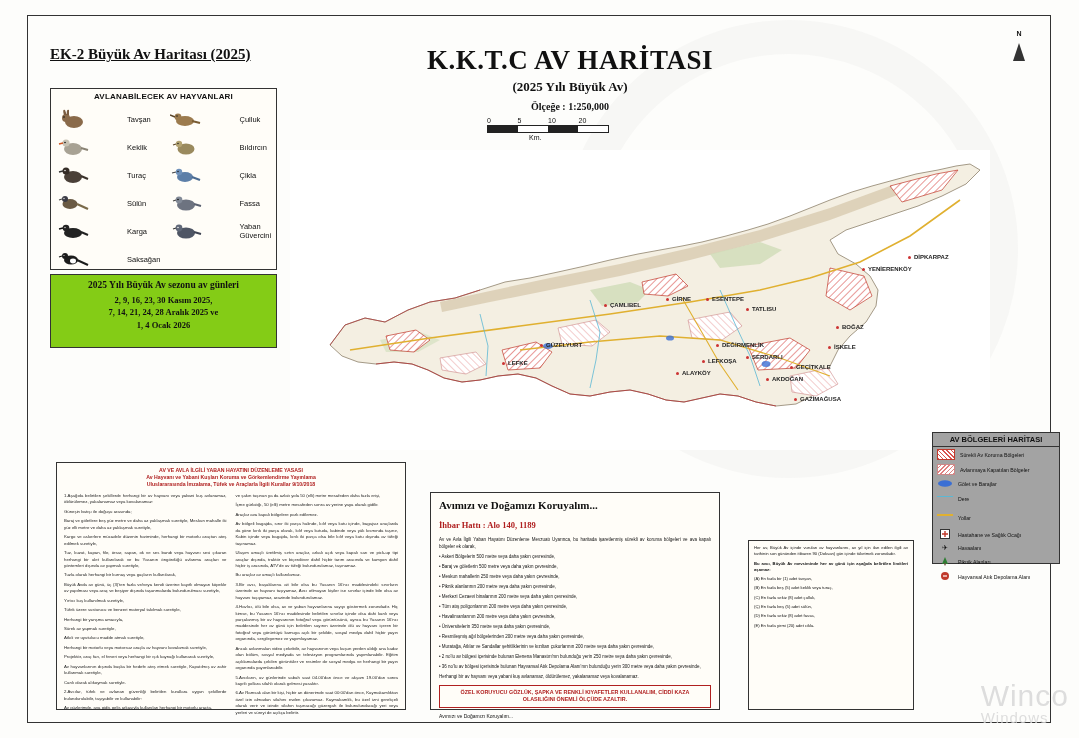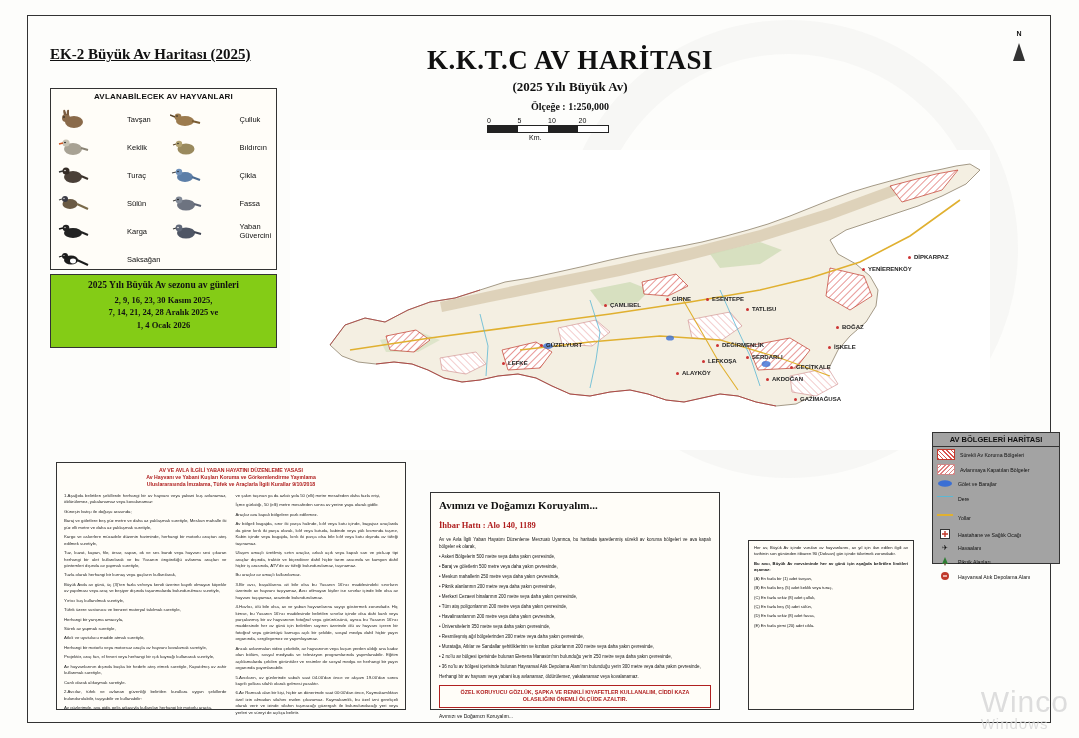--- a/index.html
+++ b/index.html
@@ -28,21 +28,21 @@
   }
   .wm-star{
     left:845px;top:200px;font-size:120px;color:#9a9a9a;line-height:1;
   }
   .wm-moon{
     left:690px;top:195px;width:150px;height:150px;border-radius:50%;
     box-shadow: 34px 0 0 0 #9a9a9a;
     clip-path: inset(0 60% 0 0);
   }
   .wm-text{
-    position:absolute;right:10px;bottom:6px;
+    position:absolute;right:10px;bottom:12px;
     font-family:"Liberation Sans",sans-serif;
     font-size:30px;color:#d8d8d8;letter-spacing:1px;
     opacity:.85;
   }
   .wm-text small{display:block;font-size:15px;margin-top:-4px;}
 
   .frame{
     position:absolute;left:27px;top:15px;width:1022px;height:706px;
     border:1px solid #333;
     background:transparent;

